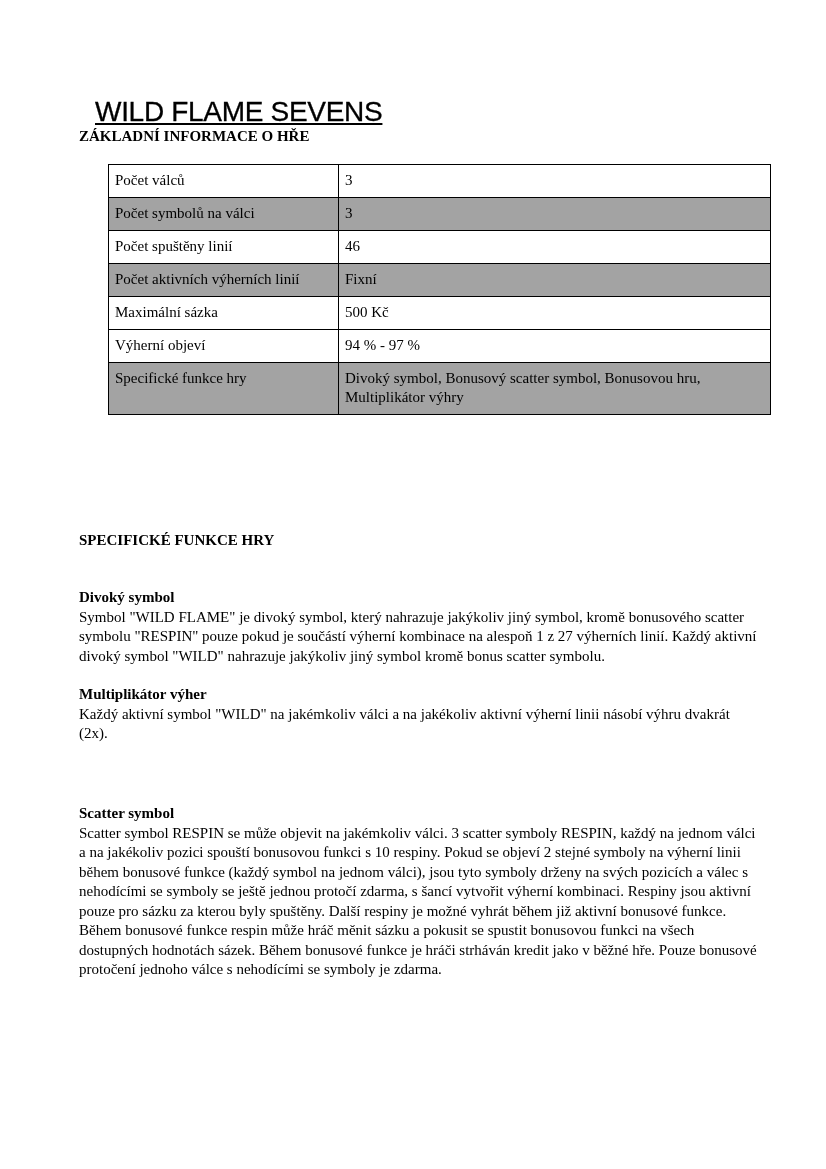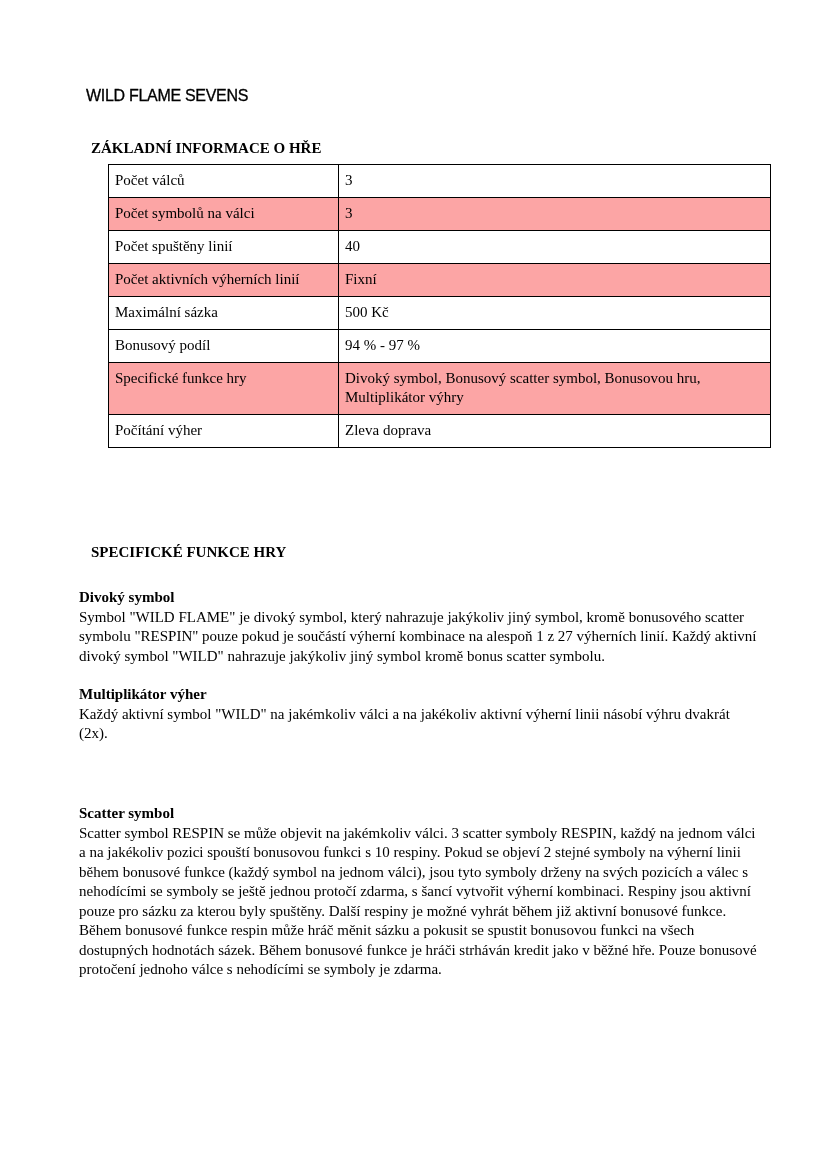--- a/index.html
+++ b/index.html
@@ -1,28 +1,28 @@
 <!DOCTYPE html>
 <html><head>
 <meta charset="utf-8">
 <style>
   html, body { margin: 0; padding: 0; background: #ffffff; }
   body { width: 826px; height: 1169px; position: relative; overflow: hidden;
          font-family: "Liberation Serif", serif; color: #000; }
-  .title { position: absolute; left: 79px; top: 80px; margin: 7px;
-           font-family: "Liberation Sans", sans-serif; font-size: 16px; font-weight: normal;
-           letter-spacing: -0.3px; -webkit-text-stroke: 0.3px #000; }
-  .h2 { position: absolute; left: 79px; margin: 12px; font-size: 15px; font-weight: bold; }
+  .title { position: absolute; left: 79px; top: 80px; margin: 16px;
+           font-family: "Liberation Sans", sans-serif; font-size: 28px; font-weight: normal;
+           letter-spacing: -0.3px; text-decoration: underline; -webkit-text-stroke: 0.3px #000; }
+  .h2 { position: absolute; left: 79px; margin: 0; font-size: 15px; font-weight: bold; }
   .h2.info { top: 128px; }
   .h2.feat { top: 532px; }
   table.info-table { position: absolute; left: 108px; top: 164px; width: 663px;
            border-collapse: collapse; font-size: 15px; }
   table.info-table td { border: 1px solid #000; padding: 6px 6px 7px 6px; vertical-align: top; line-height: 19px; }
   table.info-table td.label { width: 217px; }
-  table.info-table tr.shaded td { background: #fca5a5; margin-left: 39px; }
+  table.info-table tr.shaded td { background: #a3a3a3; margin-left: 39px; }
   .section { position: absolute; left: 79px; width: 680px; font-size: 15px; line-height: 19.5px; }
   .section .sh { font-weight: bold; margin: 0; }
   .section p { margin: 0; }
   .sec1 { top: 588px; }
   .sec2 { top: 685px; }
   .sec3 { top: 763px; margin-top: 41px; }
 </style>
 </head>
 <body>
 
@@ -34,41 +34,37 @@
     <tr>
         <td class="label">Počet válců</td>
         <td>3</td>
       </tr>
     <tr class="shaded">
         <td class="label">Počet symbolů na válci</td>
         <td>3</td>
       </tr>
     <tr>
         <td class="label">Počet spuštěny linií</td>
-        <td>40</td>
+        <td>46</td>
       </tr>
     <tr class="shaded">
         <td class="label">Počet aktivních výherních linií</td>
         <td>Fixní</td>
       </tr>
     <tr>
         <td class="label">Maximální sázka</td>
         <td>500 Kč</td>
       </tr>
     <tr>
-        <td class="label">Bonusový podíl</td>
+        <td class="label">Výherní objeví</td>
         <td>94 % - 97 %</td>
       </tr>
     <tr class="shaded">
         <td class="label">Specifické funkce hry</td>
         <td>Divoký symbol, Bonusový scatter symbol, Bonusovou hru, Multiplikátor výhry</td>
-      </tr>
-    <tr>
-        <td class="label">Počítání výher</td>
-        <td>Zleva doprava</td>
       </tr>
   </tbody>
 </table>
 
 <h2 class="h2 feat">SPECIFICKÉ FUNKCE HRY</h2>
 
 <div class="section sec1">
   <p class="sh">Divoký symbol</p>
   <p>Symbol "WILD FLAME" je divoký symbol, který nahrazuje jakýkoliv jiný symbol, kromě bonusového scatter symbolu "RESPIN" pouze pokud je součástí výherní kombinace na alespoň 1 z 27 výherních linií. Každý aktivní divoký symbol "WILD" nahrazuje jakýkoliv jiný symbol kromě bonus scatter symbolu.</p>
 </div>

